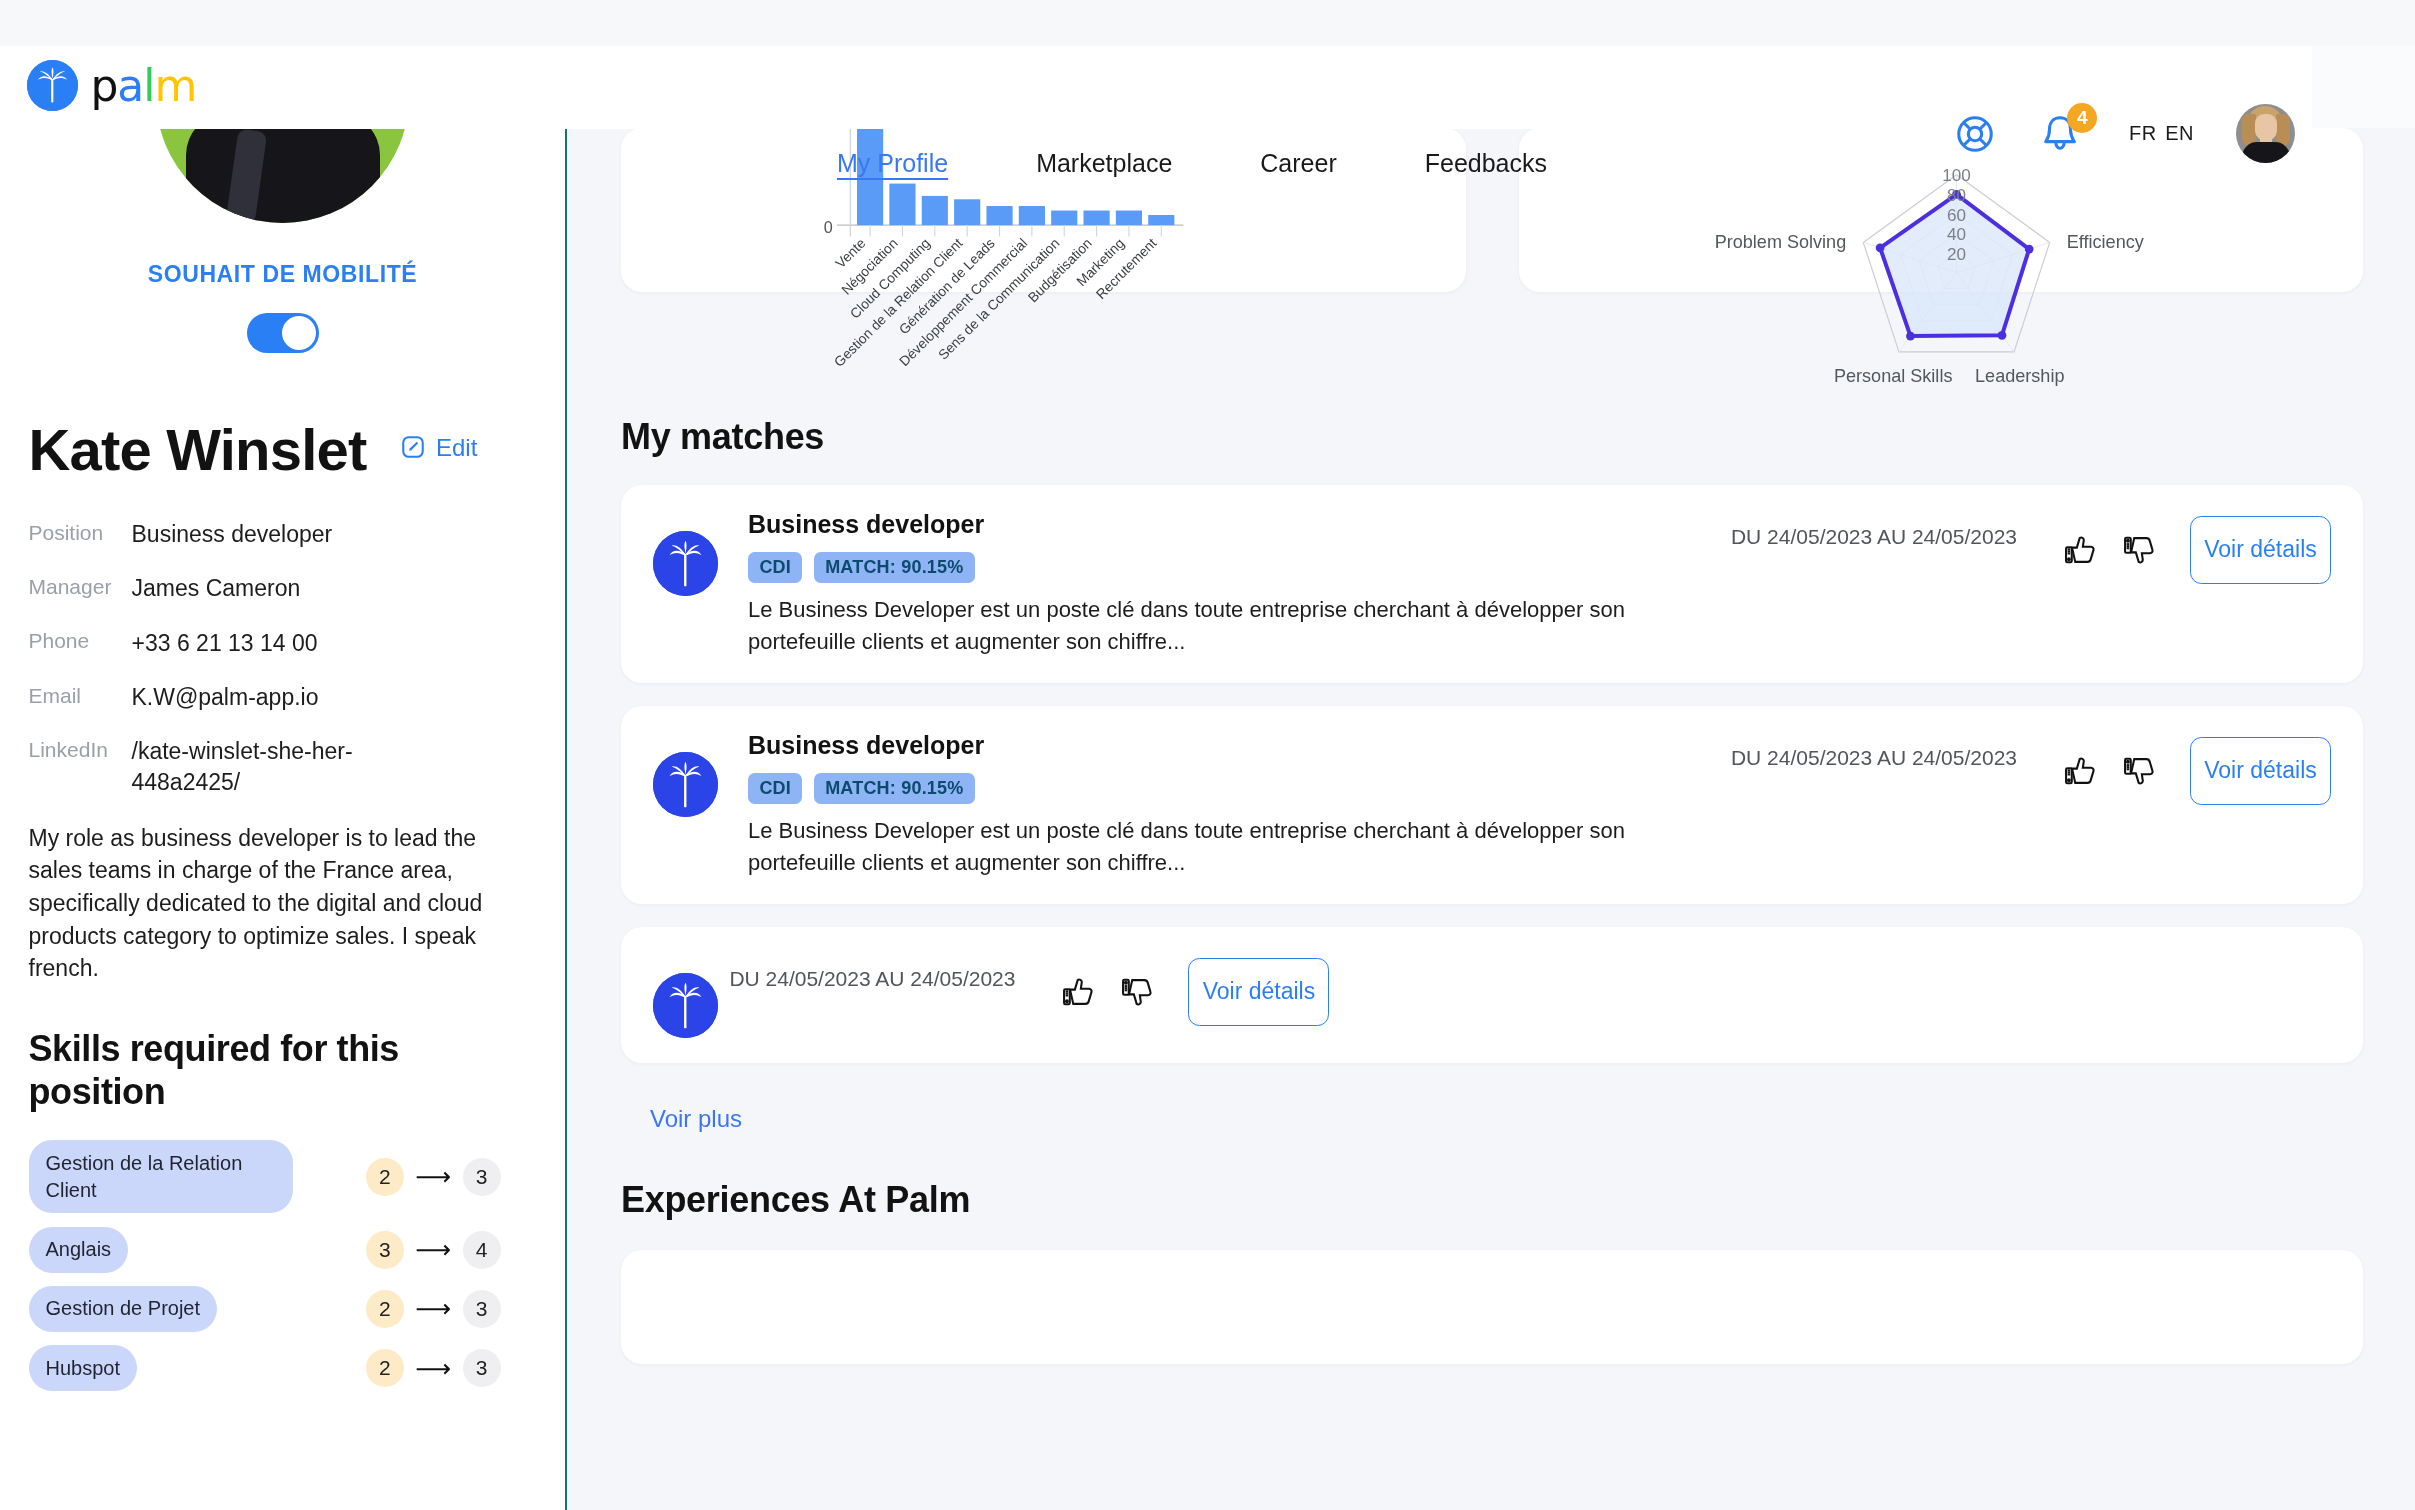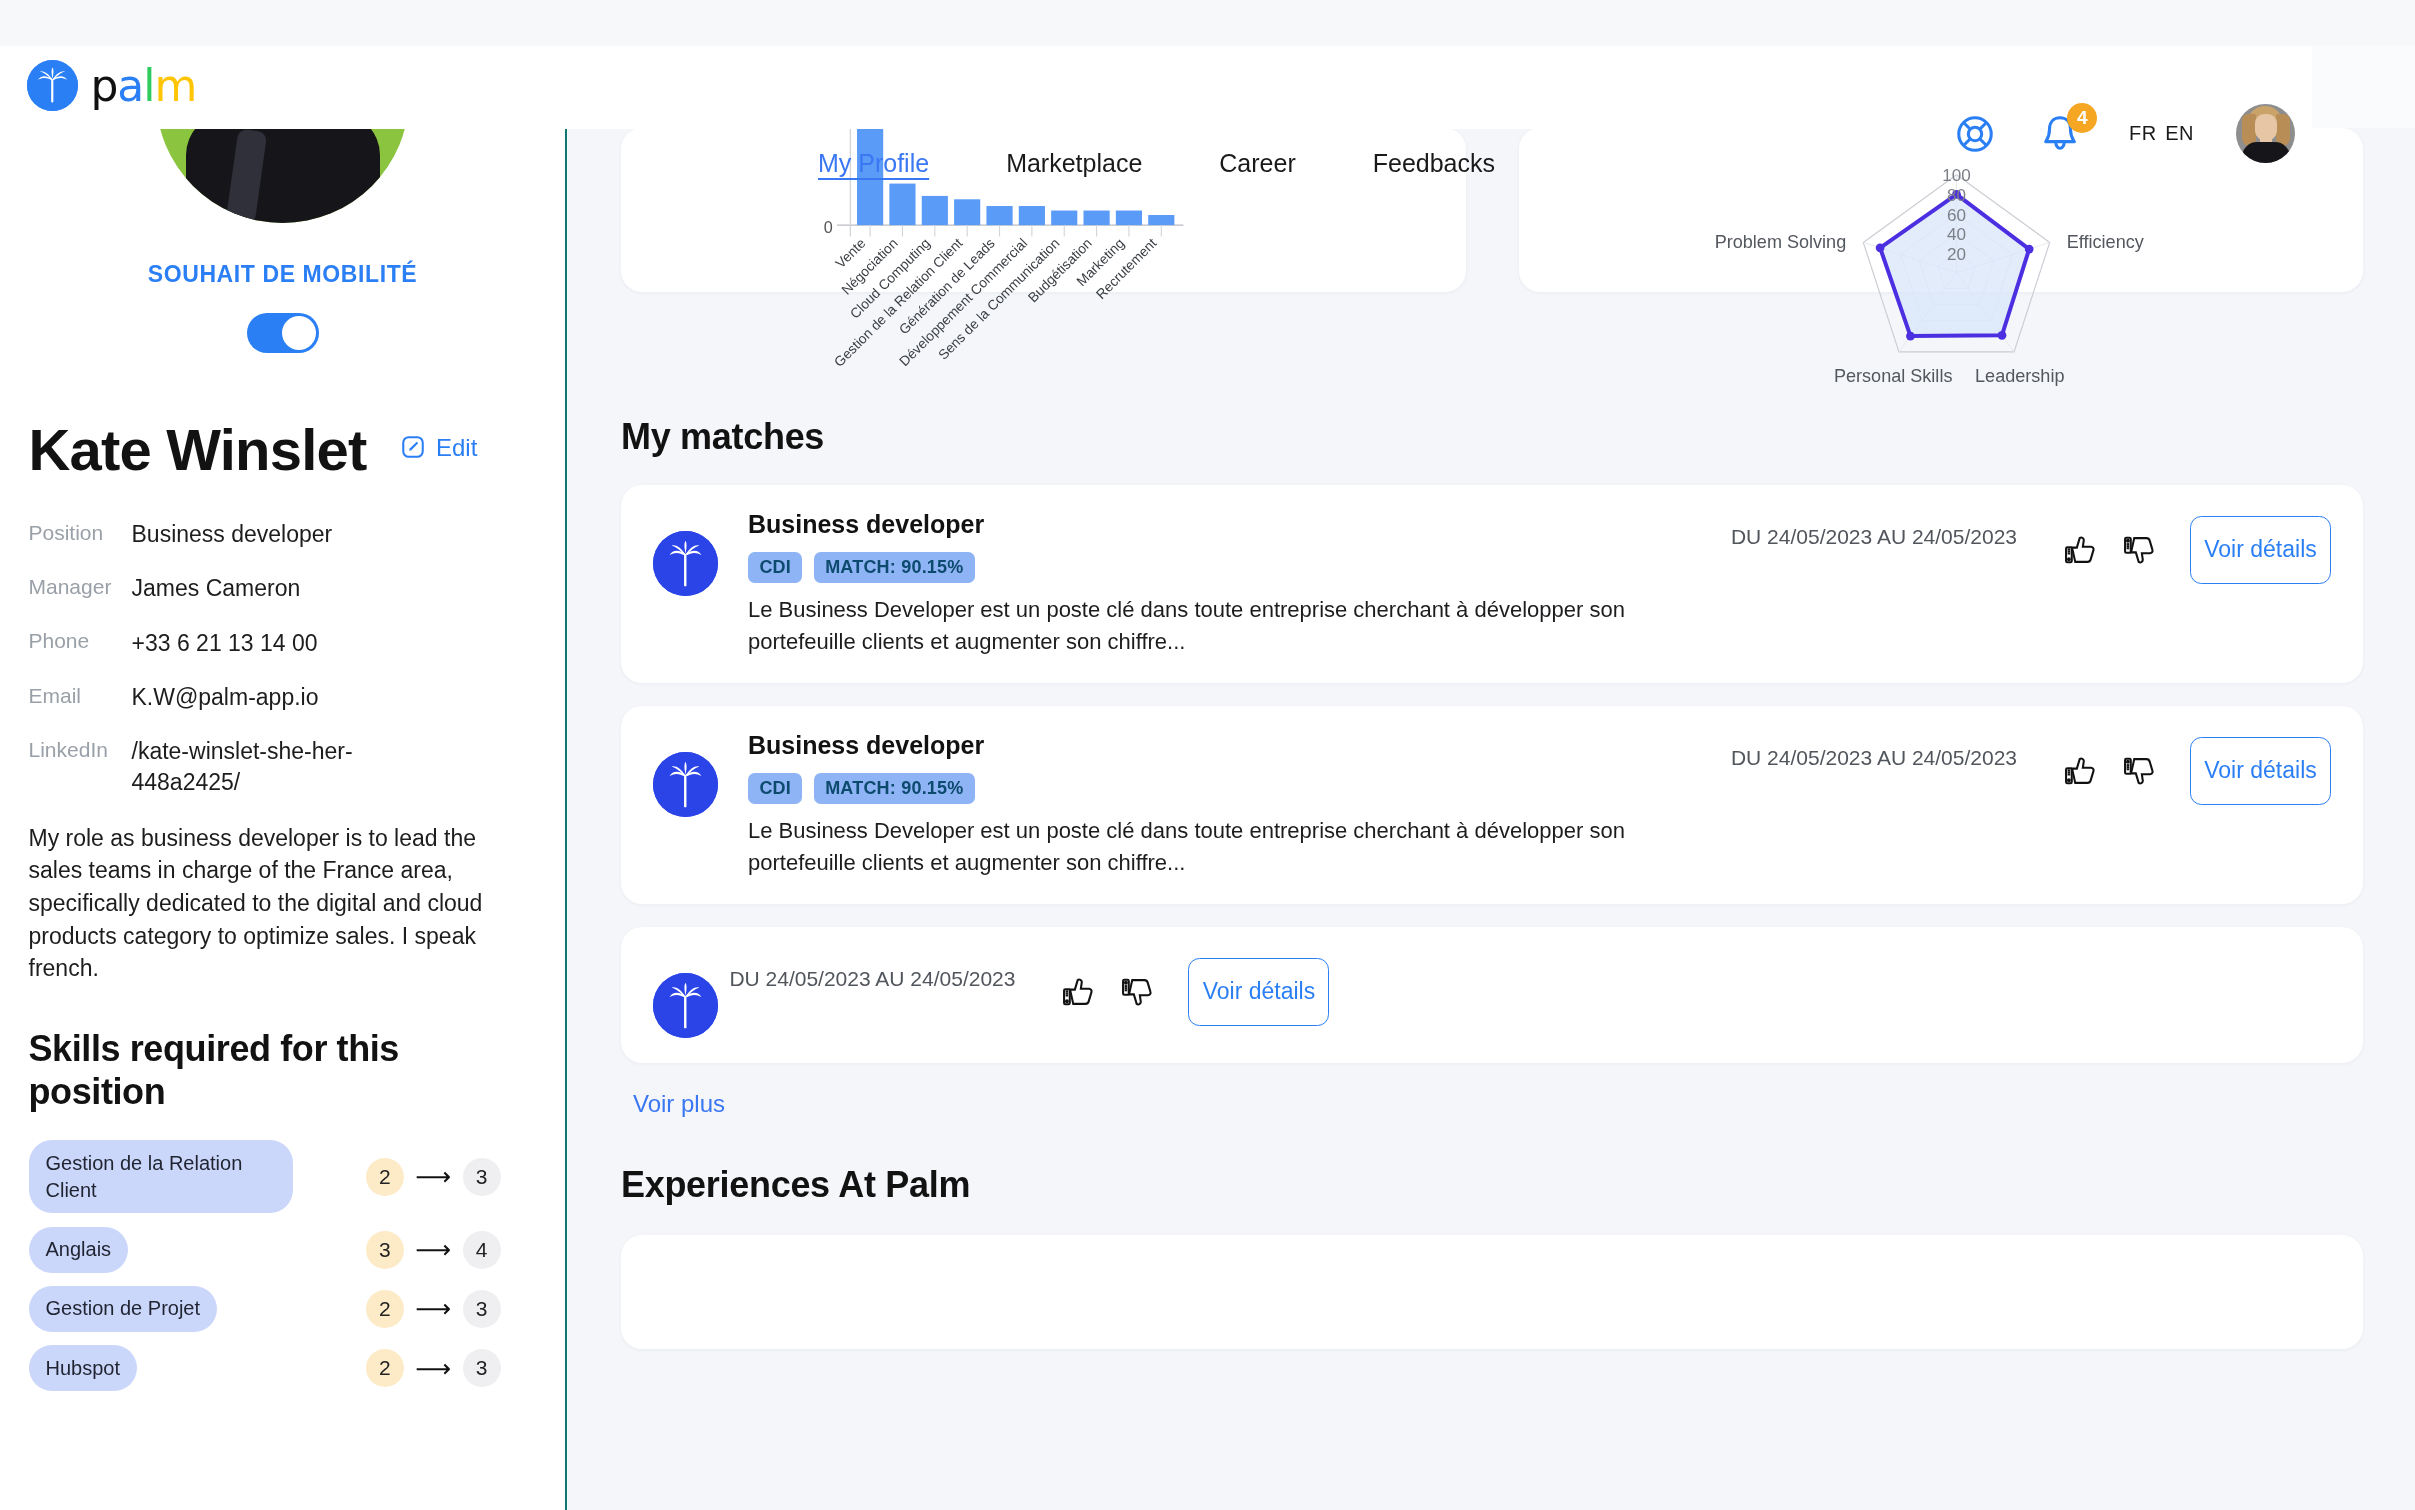--- a/index.html
+++ b/index.html
@@ -20,21 +20,21 @@
   }
   .logo-wrap { position: absolute; left: 27px; top: 14.3px; display: flex; align-items: center; gap: 12.4px; }
   .logo-mark { width: 51px; height: 51px; border-radius: 50%; background: #2B7FF5; position: relative; flex: none; }
   .logo-mark svg { position:absolute; top:0; left:0; }
   .logo-text { font-size: 44px; font-weight: 400; letter-spacing: -1px; line-height: 1; font-family: "DejaVu Sans", sans-serif; }
   .logo-text .l1 { color: #111111; }
   .logo-text .l2 { color: #2B7FF5; }
   .logo-text .l3 { color: #2FCB5C; }
   .logo-text .l4 { color: #FFC502; }
 
-  .nav { position: absolute; left: 818px; top: 103px; display: flex; gap: 5px; align-items: center; }
+  .nav { position: absolute; left: 837px; top: 103px; display: flex; gap: 16px; align-items: center; }
   .nav a {
     font-size: 25px; color: #1a1a1a; text-decoration: none; display: block;
     padding: 0 0 3.8px 0; margin-right: 72px; white-space: nowrap;
   }
   .nav a.active { color: #3A77F2; text-decoration: underline; text-underline-offset: 5.7px; }
   .nav a:last-child { margin-right: 12px; }
 
   .head-right { position: absolute; right: 17px; top: 46px; height: 83px; display: flex; align-items: center; gap: 0; }
   .icon-btn { width: 49px; height: 49px; display: flex; align-items: center; justify-content: center; position: relative; }
   .bell-wrap { margin-left: 36px; position: relative; }
@@ -151,21 +151,21 @@
   .match-desc { margin-top: 11.4px; font-size: 22px; color: #1d1d1f; line-height: 1.45; max-width: 1056px;}
   .match-right { display: flex; align-items: center; gap: 0; margin-left: 11.4px; flex:none; padding-top: 5.7px;}
   .match-date { font-size: 21px; color: #51555c; white-space: nowrap; align-self: flex-start; margin-top: 9.5px; }
   .thumbs { display: flex; gap: 17px; align-items: center; margin-left: 42px; }
   .thumb-btn { width: 42px; height: 42px; display: flex; align-items: center; justify-content: center; }
   .details-btn {
     margin-left: 30px; width: 141px; height: 68px; border: 1px solid #2B7FF5;
     border-radius: 11.4px; color: #2B7FF5; font-size: 23px; text-align: center;
     display: flex; align-items: center; justify-content: center; line-height: 1.25; padding: 0 9.5px;
   }
-  .voir-plus { padding: 0 65px; margin-top: 27px; color: #3A77F2; font-size: 24px; }
+  .voir-plus { padding: 0 82px; margin-top: 42px; color: #3A77F2; font-size: 24px; }
   .exp-title { margin-top: 46px; }
   .exp-card { margin: 28.5px 53px 0; height: 114px; background:#fff; border-radius: 21px; box-shadow: 0 1px 3.8px rgba(20,30,60,.05); }
 
   .topstrip { position:absolute; left:0; top:0; width:2416px; height:46px; background:#f7f8fa; }
 </style>
 </head>
 <body>
 
 <div class="page">
 

